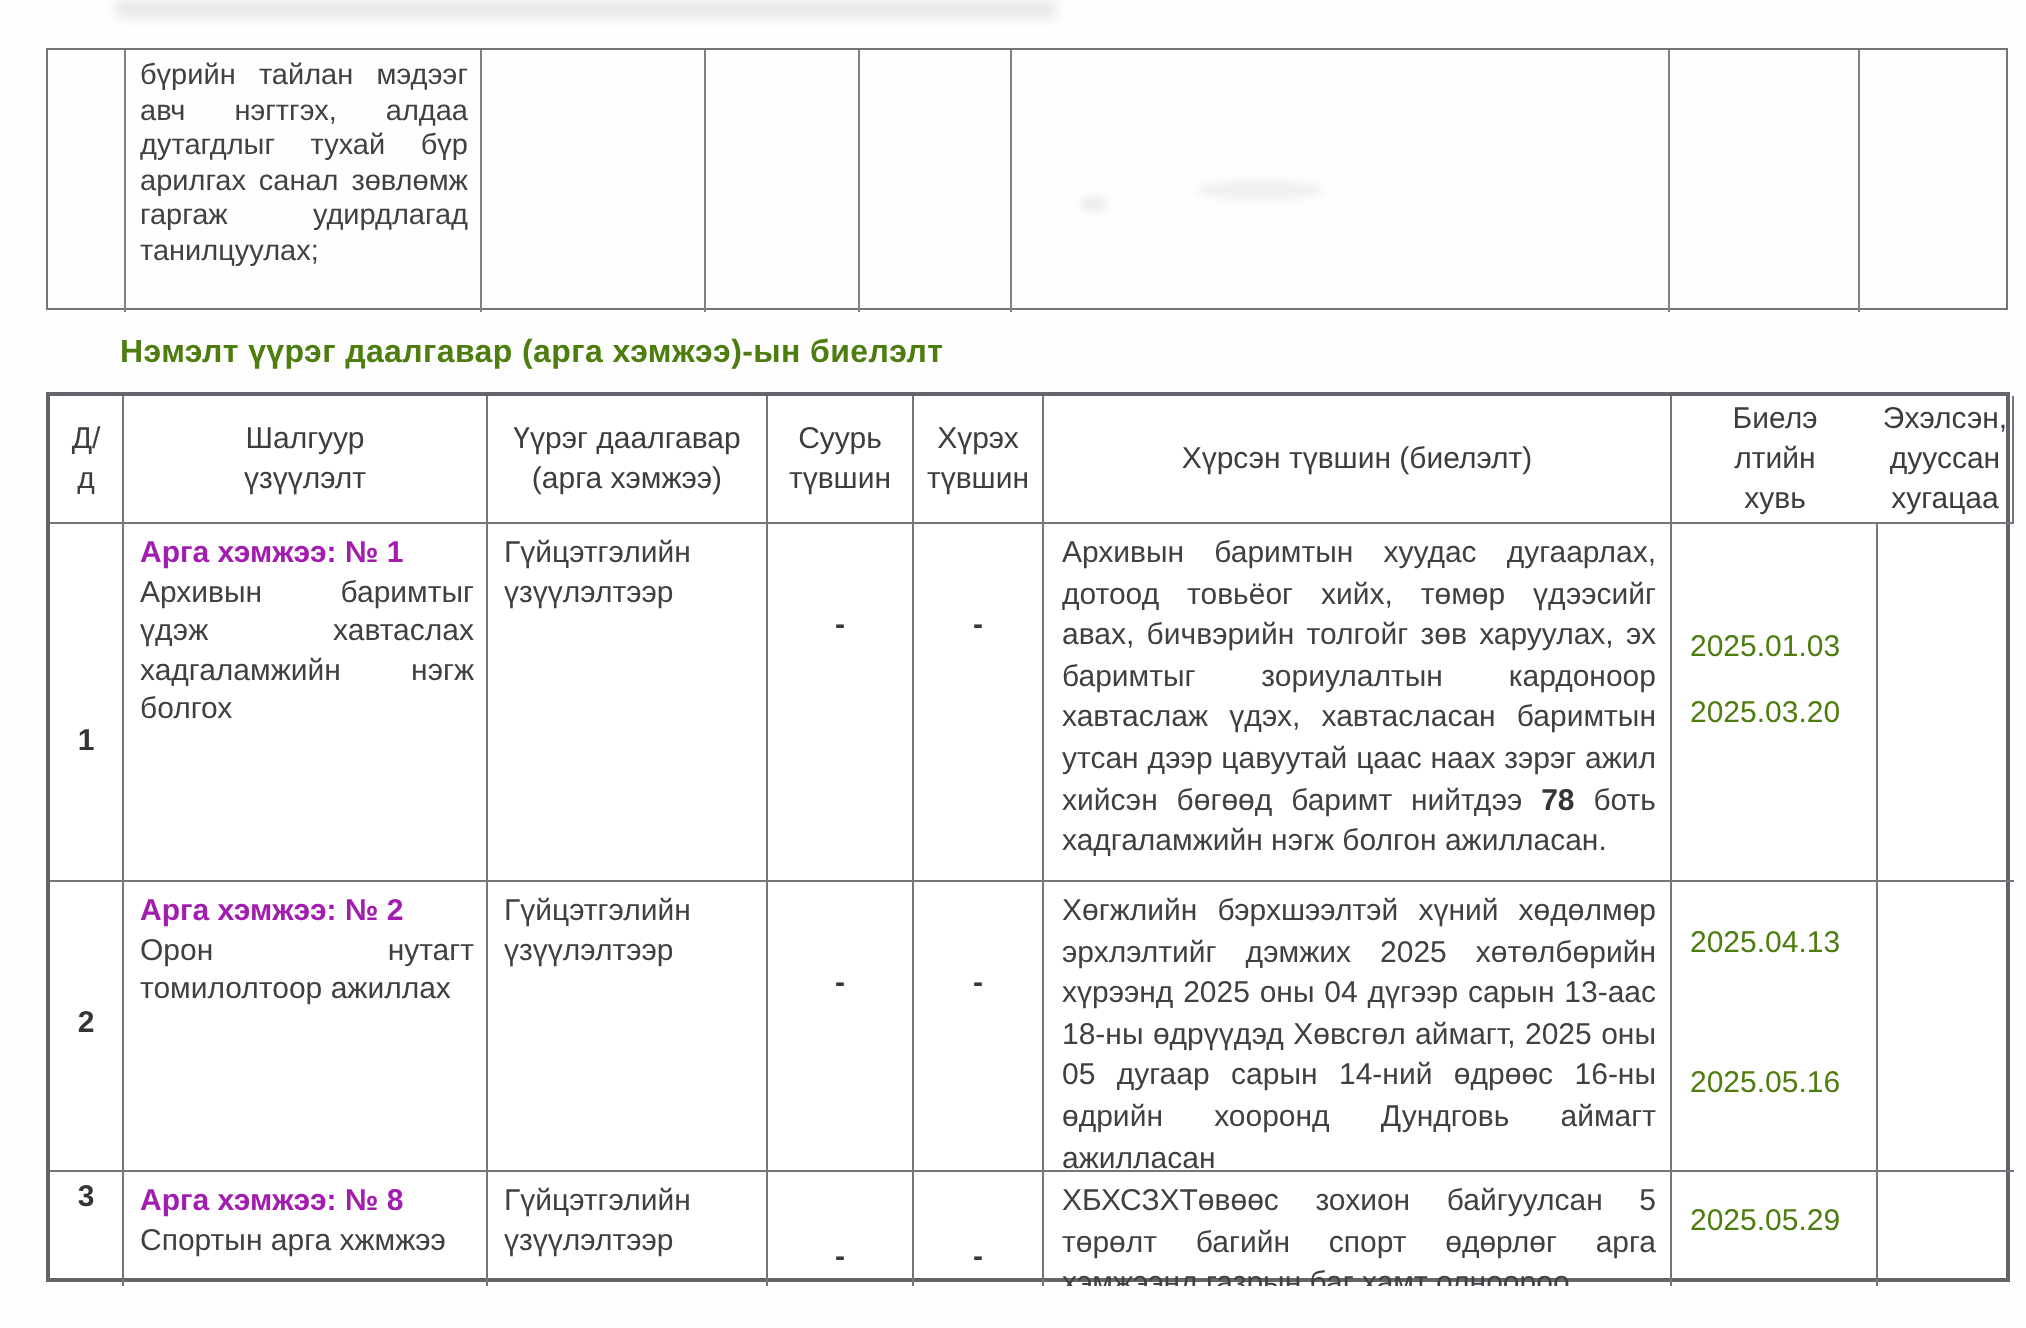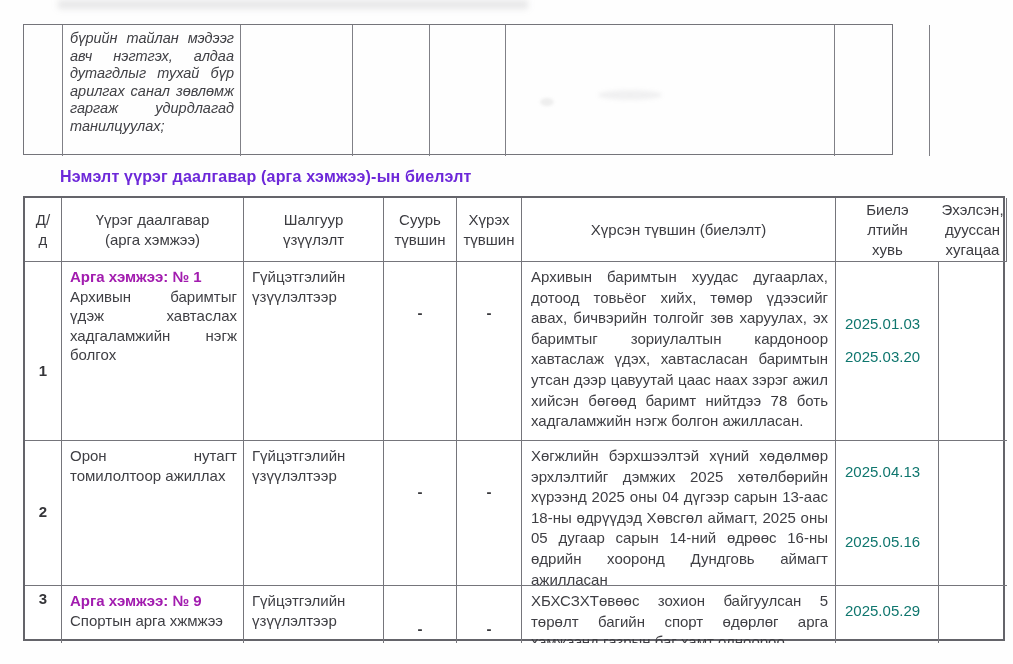--- a/index.html
+++ b/index.html
@@ -8,44 +8,43 @@
     width:1013px;height:664px;
     background:#fefefe;
     overflow:hidden;
     font-family:"Liberation Sans", sans-serif;
     color:#3f3f44;
     -webkit-font-smoothing:antialiased;
   }
   
   .prev-table{
     position:absolute;left:23px;top:24px;
-    width:870px;height:131px;
+    width:981px;height:131px;
     display:grid;
     grid-template-columns:39px 178px 112px 77px 76px 329px 95px 75px;
     grid-template-rows:131px;
     border:1.5px solid #74747a;
     box-sizing:border-box;
-    font-style:italic;
   }
   .prev-table .pcell{
     border-right:1.5px solid #808086;
     box-sizing:border-box;
     overflow:hidden;
   }
   .prev-table .pcell.last{border-right:none;}
   .prev-task{
     padding:5px 6px 0 7px;
     font-size:14.5px;line-height:17.6px;
     text-align:justify;
     color:#404045;
   }
   
   .section-heading{
     position:absolute;left:60px;top:168px;
-    font-size:16px;font-weight:bold;color:#6d28d9;
+    font-size:16px;font-weight:bold;color:#4d7c0f;
     letter-spacing:0.2px;
     white-space:nowrap;
   }
   
   .main-table{
     position:absolute;left:23px;top:196px;
     width:982px;height:445px;
     display:grid;
     grid-template-columns:37px 182px 140px 73px 65px 314px 103px 68px;
     grid-template-rows:64px 179px 145px 57px;
@@ -75,22 +74,22 @@
   .num-1{padding-top:100px;}
   .num-2{padding-top:62px;}
   .num-3{padding-top:4px;}
   .task-cell{padding:5px 6px 0 8px;line-height:19.5px;text-align:justify;}
   .task-title{font-weight:bold;color:#a21caf;text-align:left;}
   .criteria-cell{padding:5px 4px 0 8px;line-height:19.5px;}
   .dash-cell{text-align:center;font-weight:bold;color:#38383c;}
   .dash-r12{padding-top:42px;}
   .dash-r3{padding-top:34px;}
   .result-cell{padding:5px 7px 0 9px;line-height:20.6px;text-align:justify;}
-  .result-bold{font-weight:normal;color:#343438;}
-  .dates-cell{padding-left:9px;line-height:21px;color:#0f766e;}
+  .result-bold{font-weight:bold;color:#343438;}
+  .dates-cell{padding-left:9px;line-height:21px;color:#4d7c0f;}
   .dates-r1{padding-top:51px;}
   .dates-r2{padding-top:20px;}
   .dates-r3{padding-top:14px;}
   .date2-r1{margin-top:12px;}
   .date2-r2{margin-top:49px;}
   
   .smudge{position:absolute;pointer-events:none;}
   .smudge-top{
     left:58px;top:0;width:470px;height:9px;
     background:rgba(110,110,116,0.16);
@@ -138,24 +137,24 @@
     <div class="pcell"></div>
     <div class="pcell last"></div>
   </div>
 
   <div class="section-heading">Нэмэлт үүрэг даалгавар (арга хэмжээ)-ын биелэлт</div>
 
   <div class="main-table">
 
     <div class="mcell hcell">Д/
 д</div>
+    <div class="mcell hcell">Шалгуур
+үзүүлэлт</div>
     <div class="mcell hcell">Үүрэг даалгавар
 (арга хэмжээ)</div>
-    <div class="mcell hcell">Шалгуур
-үзүүлэлт</div>
     <div class="mcell hcell">Суурь
 түвшин</div>
     <div class="mcell hcell">Хүрэх
 түвшин</div>
     <div class="mcell hcell">Хүрсэн түвшин (биелэлт)</div>
     <div class="mcell hcell noR">Биелэ
 лтийн
 хувь</div>
     <div class="mcell hcell">Эхэлсэн,
 дууссан
@@ -171,35 +170,36 @@
     <div class="mcell dash-cell dash-r12">-</div>
     <div class="mcell result-cell"><span>Архивын баримтын хуудас дугаарлах, дотоод товьёог хийх, төмөр үдээсийг авах, бичвэрийн толгойг зөв харуулах, эх баримтыг зориулалтын кардоноор хавтаслаж үдэх, хавтасласан баримтын утсан дээр цавуутай цаас наах зэрэг ажил хийсэн бөгөөд баримт нийтдээ </span><span class="result-bold">78</span><span> боть хадгаламжийн нэгж болгон ажилласан.</span></div>
     <div class="mcell dates-cell dates-r1">
       <div>2025.01.03</div>
       <div class="date2-r1">2025.03.20</div>
     </div>
     <div class="mcell noR"></div>
 
     <div class="mcell num-cell num-2">2</div>
     <div class="mcell task-cell">
+      <div class="task-title">Арга хэмжээ: № 2</div>
       <span>Орон нутагт томилолтоор ажиллах</span>
     </div>
     <div class="mcell criteria-cell">Гүйцэтгэлийн үзүүлэлтээр</div>
     <div class="mcell dash-cell dash-r12">-</div>
     <div class="mcell dash-cell dash-r12">-</div>
     <div class="mcell result-cell"><span>Хөгжлийн бэрхшээлтэй хүний хөдөлмөр эрхлэлтийг дэмжих 2025 хөтөлбөрийн хүрээнд 2025 оны 04 дүгээр сарын 13-аас 18-ны өдрүүдэд Хөвсгөл аймагт, 2025 оны 05 дугаар сарын 14-ний өдрөөс 16-ны өдрийн хооронд Дундговь аймагт ажилласан</span><span class="result-bold"></span><span></span></div>
     <div class="mcell dates-cell dates-r2">
       <div>2025.04.13</div>
       <div class="date2-r2">2025.05.16</div>
     </div>
     <div class="mcell noR"></div>
 
     <div class="mcell noB num-cell num-3">3</div>
     <div class="mcell noB task-cell">
-      <div class="task-title">Арга хэмжээ: № 9</div>
+      <div class="task-title">Арга хэмжээ: № 8</div>
       <span>Спортын арга хжмжээ</span>
     </div>
     <div class="mcell noB criteria-cell">Гүйцэтгэлийн үзүүлэлтээр</div>
     <div class="mcell noB dash-cell dash-r3">-</div>
     <div class="mcell noB dash-cell dash-r3">-</div>
     <div class="mcell noB result-cell"><span>ХБХСЗХТөвөөс зохион байгуулсан 5 төрөлт багийн спорт өдөрлөг арга хэмжээнд газрын баг хамт олноороо</span><span class="result-bold"></span><span></span></div>
     <div class="mcell noB dates-cell dates-r3">
       <div>2025.05.29</div>
       <div></div>
     </div>

